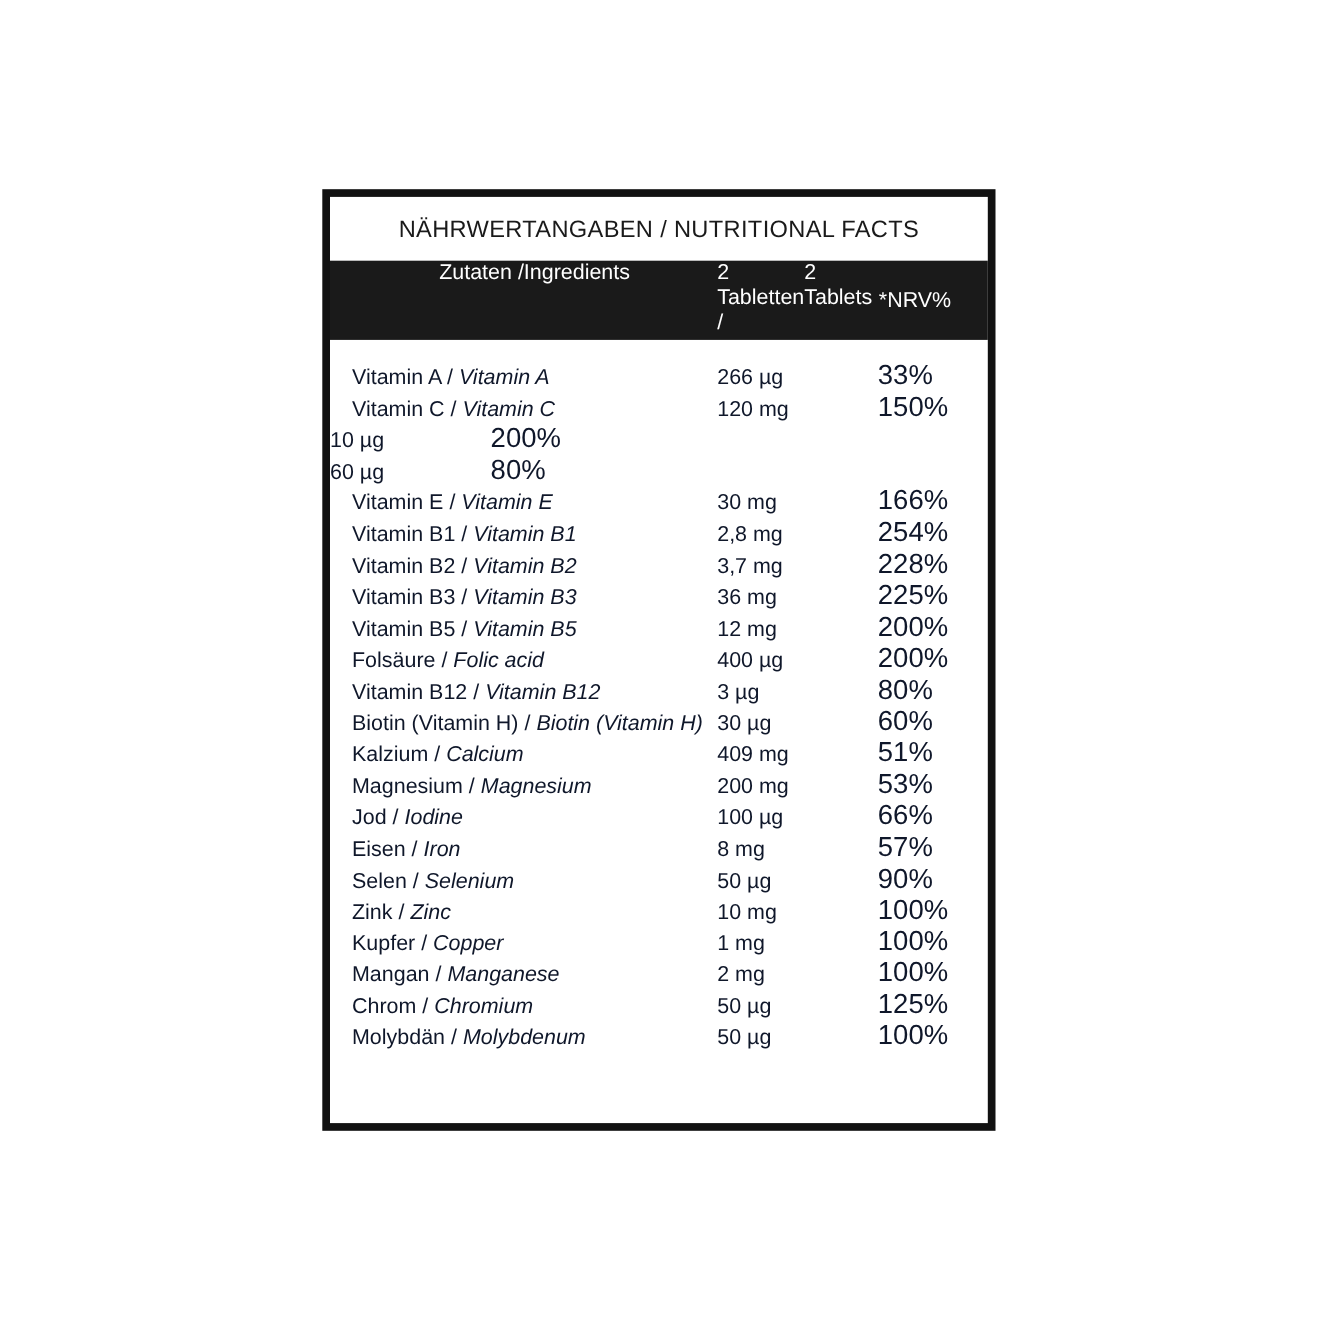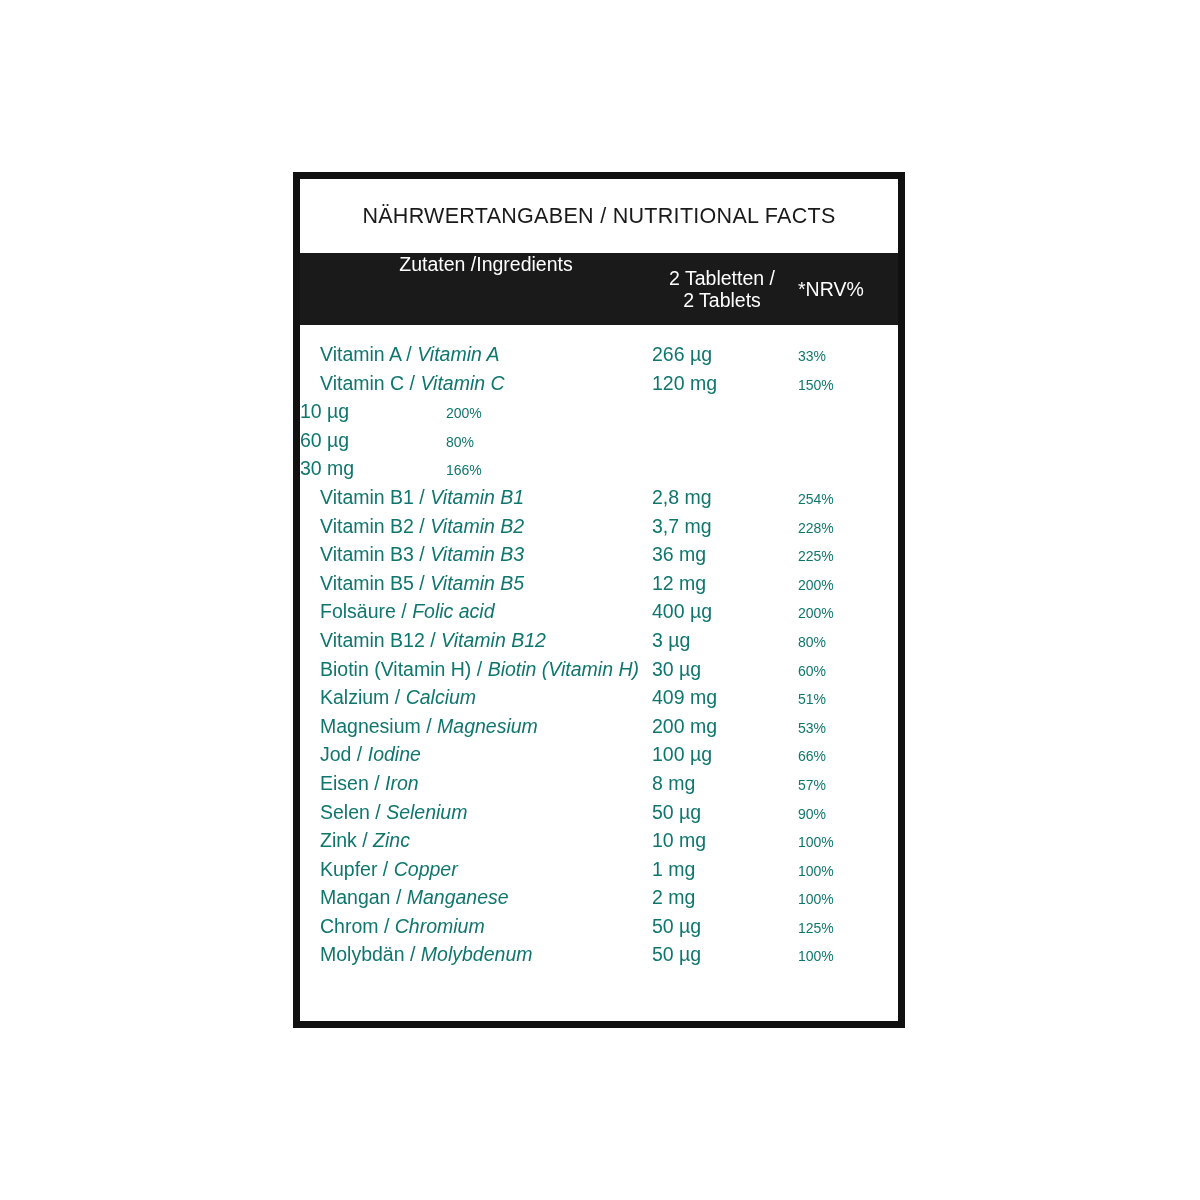--- a/index.html
+++ b/index.html
@@ -23,21 +23,21 @@
     left: 293px;
     top: 172px;
     width: 612px;
     height: 856px;
     border: 7px solid #111111;
     background: #ffffff;
     box-sizing: border-box;
   }
 
   .panel-title {
-    height: 74px;
+    height: 58px;
     display: flex;
     align-items: center;
     justify-content: center;
     font-size: 21.5px;
     letter-spacing: 0.3px;
     color: #1a1a1a;
     font-weight: 400;
   }
 
   .header-bar {
@@ -53,24 +53,23 @@
     flex: 0 0 352px;
     display: flex;
     flex-direction: row;
     justify-content: center;
     padding-left: 20px;
     box-sizing: border-box;
   }
   .hdr-amt {
     flex: 0 0 140px;
     display: flex;
-    flex-direction: column;
+    flex-direction: row;
     justify-content: center;
     box-sizing: border-box;
-    align-items: center;
   }
   .hdr-nrv {
     flex: 1 1 auto;
     display: flex;
     align-items: center;
     box-sizing: border-box;
     padding-left: 6px;
   }
 
   .hdr-line1 { font-size: 19.5px; line-height: 1.15; }
@@ -78,21 +77,21 @@
   .hdr-nrv-text { font-size: 19.5px; }
 
   .rows {
     padding: 18px 0 10px 0;
   }
 
   .row {
     display: flex;
     align-items: baseline;
     height: 28.6px;
-    color: #0f766e;
+    color: #0f172a;
   }
 
   .cell-name {
     flex: 0 0 352px;
     padding-left: 20px;
     box-sizing: border-box;
     font-size: 19.5px;
     white-space: nowrap;
   }
   .cell-name .de { font-style: normal; }
@@ -103,21 +102,21 @@
     flex: 0 0 140px;
     box-sizing: border-box;
     font-size: 19.5px;
     white-space: nowrap;
   }
 
   .cell-nrv {
     flex: 1 1 auto;
     box-sizing: border-box;
     padding-left: 6px;
-    font-size: 14px;
+    font-size: 25px;
     white-space: nowrap;
   }
 </style>
 </head>
 <body>
 
 <div id="page">
 
   <div class="panel">
 
@@ -150,20 +149,21 @@
         </div>
         <div class="row">
           <div class="cell-amount">10 µg</div>
           <div class="cell-nrv">200%</div>
         </div>
         <div class="row">
           <div class="cell-amount">60 µg</div>
           <div class="cell-nrv">80%</div>
         </div>
         <div class="row">
+          <div class="cell-name"><span class="de">Vitamin E</span><span class="sep"> / </span><span class="en">Vitamin E</span></div>
           <div class="cell-amount">30 mg</div>
           <div class="cell-nrv">166%</div>
         </div>
         <div class="row">
           <div class="cell-name"><span class="de">Vitamin B1</span><span class="sep"> / </span><span class="en">Vitamin B1</span></div>
           <div class="cell-amount">2,8 mg</div>
           <div class="cell-nrv">254%</div>
         </div>
         <div class="row">
           <div class="cell-name"><span class="de">Vitamin B2</span><span class="sep"> / </span><span class="en">Vitamin B2</span></div>

